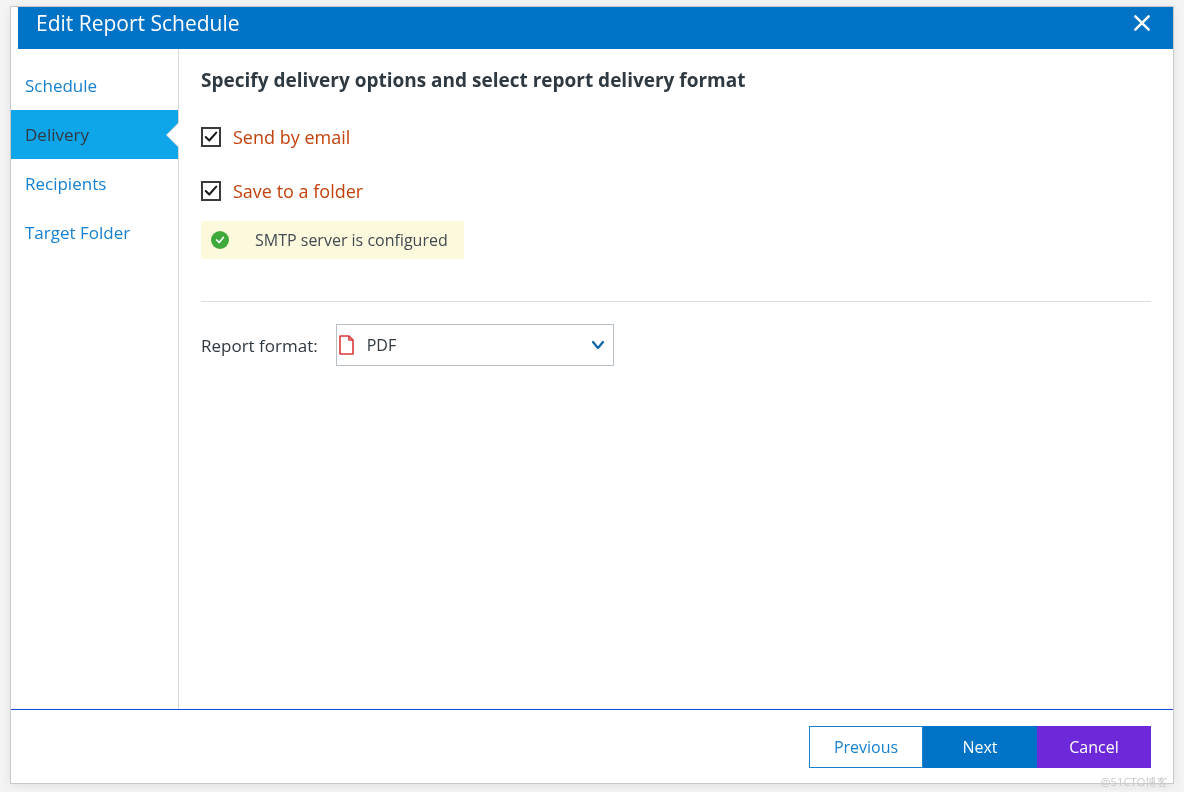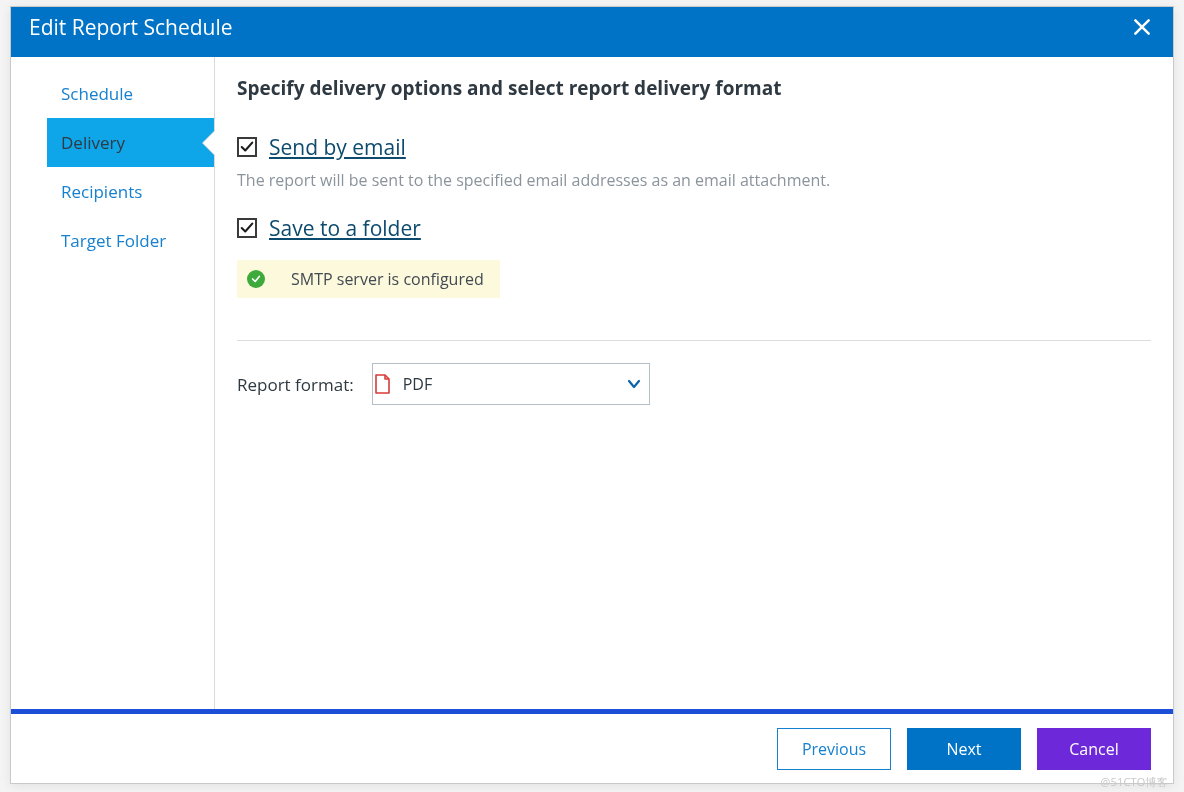--- a/index.html
+++ b/index.html
@@ -15,35 +15,36 @@
     left: 10px; top: 6px;
     width: 1164px; height: 778px;
     background: #fff;
     border: 1px solid #c9c9c9;
     box-shadow: 0 2px 10px rgba(0,0,0,0.08);
     display: flex; flex-direction: column;
   }
   .titlebar {
     background: #0073c7;
     color: #fff;
-    height: 50px;
+    height: 42px;
     display: flex; align-items: center;
     padding: 0 14px 11px 18px;
+    margin-left: 7px;
   }
   .titlebar-title {
     font-size: 21px; font-weight: 400; flex: 1;
   }
   .close-x {
     width: 34px; height: 34px;
     display:flex; align-items:center; justify-content:center;
     cursor:pointer;
   }
   .close-x svg { width: 20px; height: 20px; }
   .body {
-    flex: 1; display: flex; min-height: 0; margin-left: 36px;
+    flex: 1; display: flex; min-height: 0;
   }
   .sidebar {
     width: 168px;
     border-right: 1px solid #d9d9d9;
     padding-top: 12px;
   }
   .nav-item {
     color: #1780cf;
     font-size: 17px;
     padding: 13px 14px 13px 14px;
@@ -80,21 +81,21 @@
     margin-bottom: 8px;
   }
   .chk {
     width: 20px; height: 20px;
     border: 2px solid #3a3a3a;
     display: inline-flex; align-items: center; justify-content: center;
     cursor: pointer;
     flex-shrink: 0;
   }
   .chk svg { width: 14px; height: 14px; display:block; }
-  .option-label { font-size: 21px; color: #0c4a6e; text-decoration: underline; }
+  .option-label { font-size: 18px; color: #c2410c; }
   .option-desc {
     color: #8b949c; font-size: 16px; line-height: 1.45;
     margin-top: 6px;
   }
   .status-chip {
     display: inline-flex; align-items: center; gap: 26px;
     background: #fdf9dc;
     padding: 8px 16px 8px 10px;
     margin-top: 10px;
     font-size: 16px; color: #424a52;
@@ -119,23 +120,22 @@
     background: #fff;
     display:flex; align-items:center;
     padding: 0 8px 0 0;
     cursor: pointer;
   }
   .pdf-icon { width:18px; height:20px; margin-right: 12px; flex-shrink:0; }
   .select-text { flex:1; font-size:16px; color:#2f3941; }
   .chev { width: 14px; height: 14px; }
   .footer {
     height: 74px;
-    border-top: 5px solid #1d4ed8;
+    border-top: 1px solid #1d4ed8;
     display:flex; align-items:center; justify-content:flex-end;
-    gap: 16px;
     padding: 0 22px;
   }
   .btn {
     min-width: 114px; height: 42px;
     font-size: 16px;
     display:flex; align-items:center; justify-content:center;
     cursor:pointer;
     border: 1px solid transparent;
   }
   .btn-outline { background:#fff; color:#1780cf; border:1px solid #1780cf; }
@@ -183,21 +183,20 @@
 
       <div class="option-block">
         <div class="option-row">
           <span class="chk">
             <svg viewBox="0 0 16 16">
               <path d="M2 8 L6 12 L14 3" stroke="#1b1b1b" stroke-width="2.4" fill="none" stroke-linecap="round" stroke-linejoin="round"></path>
             </svg>
           </span>
           <span class="option-label">Send by email</span>
         </div>
-        <div class="option-desc">The report will be sent to the specified email addresses as an email attachment.</div>
       </div>
 
       <div class="option-block">
         <div class="option-row">
           <span class="chk">
             <svg viewBox="0 0 16 16">
               <path d="M2 8 L6 12 L14 3" stroke="#1b1b1b" stroke-width="2.4" fill="none" stroke-linecap="round" stroke-linejoin="round"></path>
             </svg>
           </span>
           <span class="option-label">Save to a folder</span>

